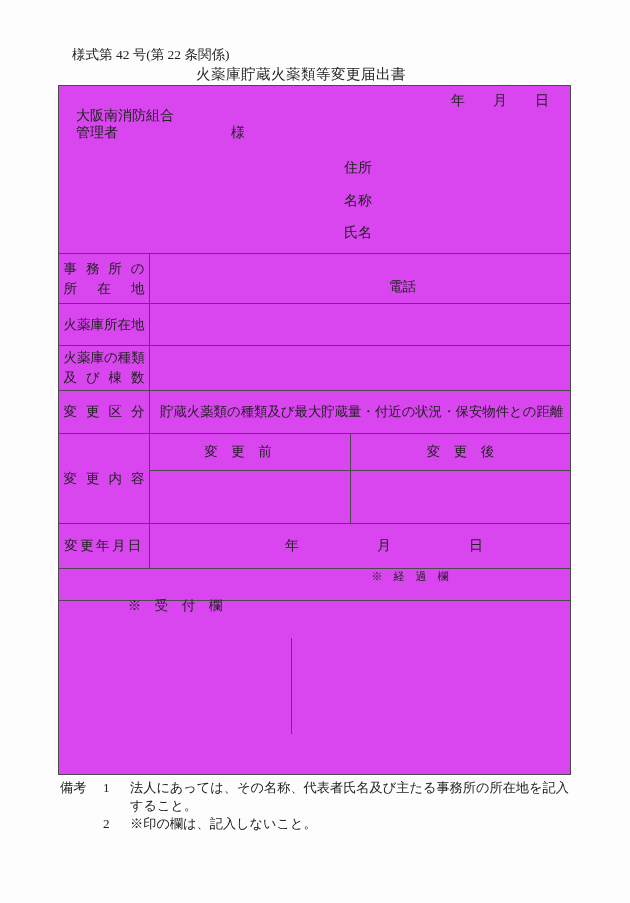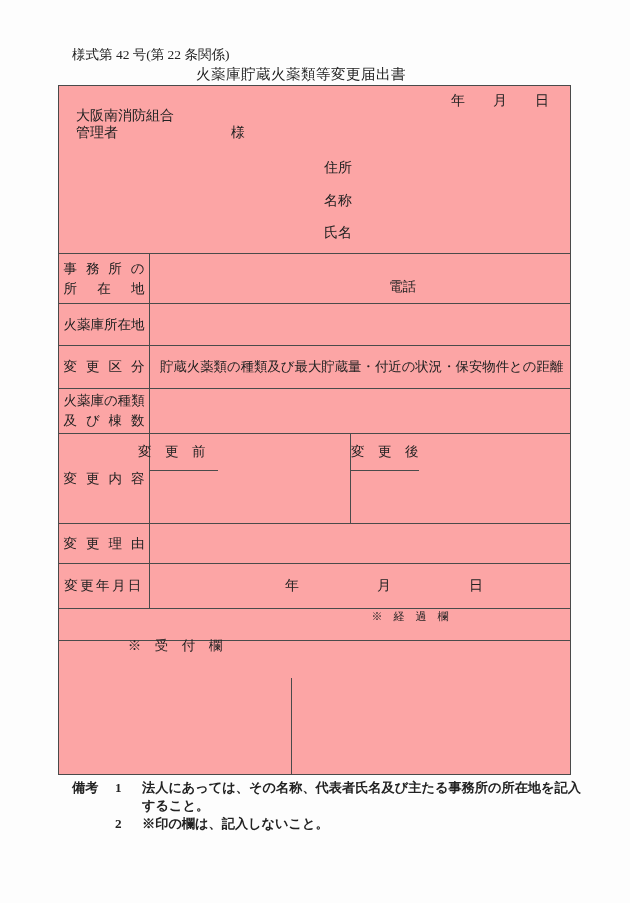--- a/index.html
+++ b/index.html
@@ -6,61 +6,61 @@
   body{
     width:630px;height:903px;background:#fdfdfd;
     font-family:"Liberation Serif","DejaVu Serif",serif;
     color:#222;position:relative;overflow:hidden;
   }
   .page{position:absolute;inset:0;}
   .form-number{position:absolute;left:72px;top:46px;font-size:13.5px;white-space:nowrap;}
   .form-title{position:absolute;left:0;top:65px;width:602px;text-align:center;font-size:14.5px;letter-spacing:.5px;white-space:nowrap;}
   .form-table{
     position:absolute;left:58px;top:85px;width:511px;height:688px;
-    border:1px solid #4a4a4a;background:#fca5a5;
+    border:1px solid #4a4a4a;background:#d946ef;
   }
   .row{display:flex;box-sizing:border-box;border-bottom:1px solid #4a4a4a;position:relative;}
   .row.last{border-bottom:none;}
   
   .sec1{position:relative;box-sizing:border-box;height:168px;border-bottom:1px solid #4a4a4a;font-size:14px;}
   .date-line{position:absolute;top:6px;right:21px;white-space:pre;}
   .addr-org{position:absolute;left:17px;top:21px;white-space:nowrap;}
   .addr-role{position:absolute;left:17px;top:38px;white-space:nowrap;}
   .honorific{position:absolute;left:172px;top:38px;}
-  .fld{position:absolute;left:265px;white-space:nowrap;}
+  .fld{position:absolute;left:285px;white-space:nowrap;}
   .fld.addr{top:73px;} .fld.name{top:106px;} .fld.person{top:138px;}
   
   .lcell{
     box-sizing:border-box;width:91px;border-right:1px solid #4a4a4a;
     display:flex;flex-direction:column;justify-content:center;align-items:center;
     font-size:13.5px;line-height:20px;flex-shrink:0;
   }
   .jlabel{width:81px;text-align:justify;text-align-last:justify;white-space:nowrap;}
   .ls2{letter-spacing:2.4px;text-align-last:center;}
   .vcell{flex:1;position:relative;display:flex;align-items:center;font-size:14px;}
   .phone{position:absolute;left:239px;bottom:7px;font-size:13.5px;}
   .catval{padding-left:10px;font-size:13.4px;white-space:nowrap;}
   
   .vsplit{flex:1;display:flex;}
-  .subcol{box-sizing:border-box;display:flex;text-align:right;}
+  .subcol{box-sizing:border-box;display:flex;flex-direction:column;text-align:right;}
   .subcol.before{width:201px;border-right:1px solid #4a4a4a;}
   .subcol.after{flex:1;}
   .subhdr{box-sizing:border-box;height:37px;border-bottom:1px solid #4a4a4a;display:flex;align-items:center;justify-content:center;font-size:13.5px;white-space:pre;}
   .subhdr .shift12{position:relative;left:-12px;}
   .subempty{flex:1;}
   
   .gdate{flex:1;display:flex;align-items:center;padding-left:135px;gap:78px;font-size:14px;}
   
   .bcell-l{box-sizing:border-box;width:233px;border-right:1px solid #4a4a4a;display:flex;align-items:center;justify-content:center;font-size:13.5px;white-space:pre;margin-top:37px;}
   .bcell-r{flex:1;display:flex;align-items:flex-start;justify-content:center;font-size:11px;white-space:pre;}
   .bcell-r .shift21{position:relative;left:-21px;}
   .h50{height:50px;} .h42{height:42px;} .h45{height:45px;} .h43{height:43px;}
   .h90{height:90px;} .h40{height:40px;} .h32{height:32px;} .h133{height:133px;}
   
-  .notes{position:absolute;left:72px;top:779px;width:515px;font-size:13.2px;line-height:18px;font-weight:bold;}
+  .notes{position:absolute;left:60px;top:779px;width:515px;font-size:13.2px;line-height:18px;}
   .note-row{display:flex;white-space:nowrap;}
   .nc-bikou{width:43px;flex-shrink:0;}
   .nc-num{width:27px;flex-shrink:0;}
   .nc-indent{width:70px;flex-shrink:0;}
   .nc-indent2{width:43px;flex-shrink:0;}
 </style>
 </head>
 <body>
 
 <div class="page">
@@ -90,35 +90,35 @@
       </div>
     </div>
 
     <div class="row h42">
       <div class="lcell">
         <div class="jlabel">火薬庫所在地</div>
       </div>
       <div class="vcell"></div>
     </div>
 
+    <div class="row h45">
+      <div class="lcell">
+        <div class="jlabel">火薬庫の種類</div>
+        <div class="jlabel">及 び 棟 数</div>
+      </div>
+      <div class="vcell"></div>
+    </div>
+
     <div class="row h43">
       <div class="lcell">
         <div class="jlabel">変 更 区 分</div>
       </div>
       <div class="vcell">
         <span class="catval">貯蔵火薬類の種類及び最大貯蔵量・付近の状況・保安物件との距離</span>
       </div>
-    </div>
-
-    <div class="row h45">
-      <div class="lcell">
-        <div class="jlabel">火薬庫の種類</div>
-        <div class="jlabel">及 び 棟 数</div>
-      </div>
-      <div class="vcell"></div>
     </div>
 
     <div class="row h90">
       <div class="lcell">
         <div class="jlabel">変 更 内 容</div>
       </div>
       <div class="vsplit">
         <div class="subcol before">
           <div class="subhdr">
             <span class="shift12">変　更　前</span>
@@ -127,26 +127,20 @@
         </div>
         <div class="subcol after">
           <div class="subhdr">
             <span>変　更　後</span>
           </div>
           <div class="subempty"></div>
         </div>
       </div>
     </div>
 
-    <div class="row h40">
-      <div class="lcell">
-        <div class="jlabel">変 更 理 由</div>
-      </div>
-      <div class="vcell"></div>
-    </div>
 
     <div class="row h45">
       <div class="lcell">
         <div class="jlabel ls2">変更年月日</div>
       </div>
       <div class="gdate">
         <span>年</span>
         <span>月</span>
         <span>日</span>
       </div>

